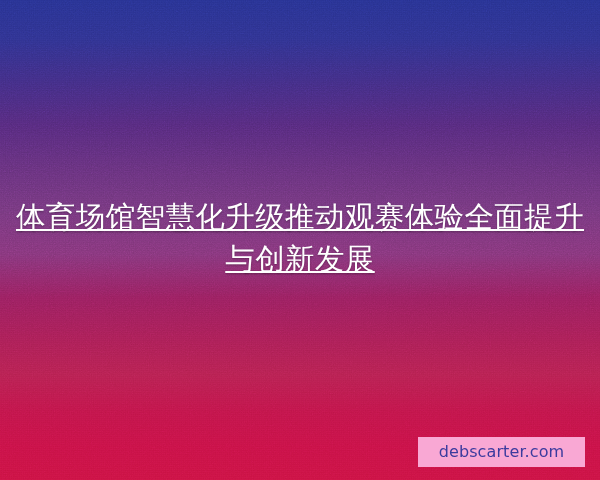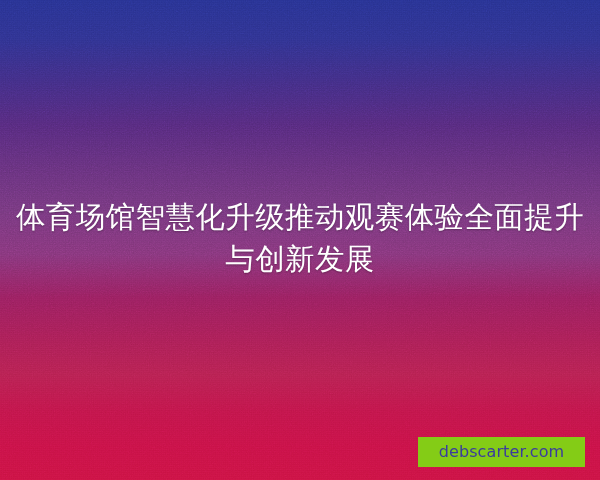--- a/index.html
+++ b/index.html
@@ -70,30 +70,31 @@
   #title-text {
     display: block;
     color: #ffffff;
     font-size: 29.5px;
     line-height: 42px;
     letter-spacing: 0.4px;
     font-weight: 400;
     white-space: pre-line;
     text-shadow: 0 1px 2px rgba(0,0,0,0.30);
     font-family: "DejaVu Sans", "Liberation Sans", sans-serif;
+    text-decoration: underline;
   }
 
   
   #watermark-badge {
     position: absolute;
     left: 418px;
     top: 437px;
     width: 167px;
     height: 30px;
-    background: #84cc16;
+    background: #f9a8d4;
     display: flex;
     align-items: center;
     justify-content: center;
     box-sizing: border-box;
   }
   #watermark-text {
     color: #3b3b9e;
     font-size: 16px;
     line-height: 16px;
     letter-spacing: 0.1px;

